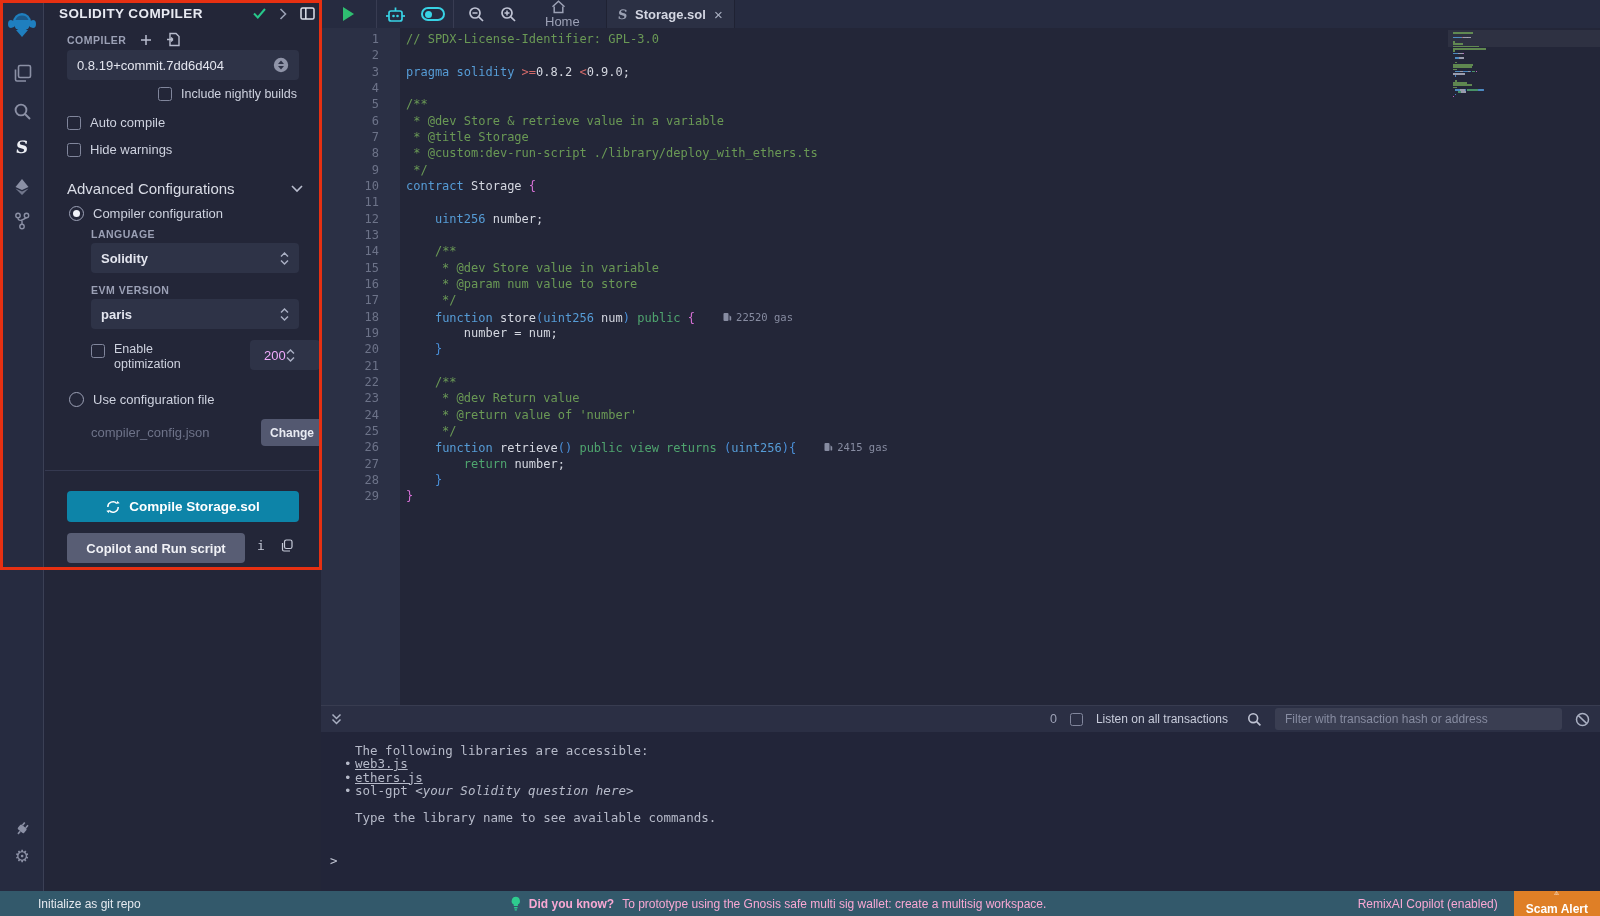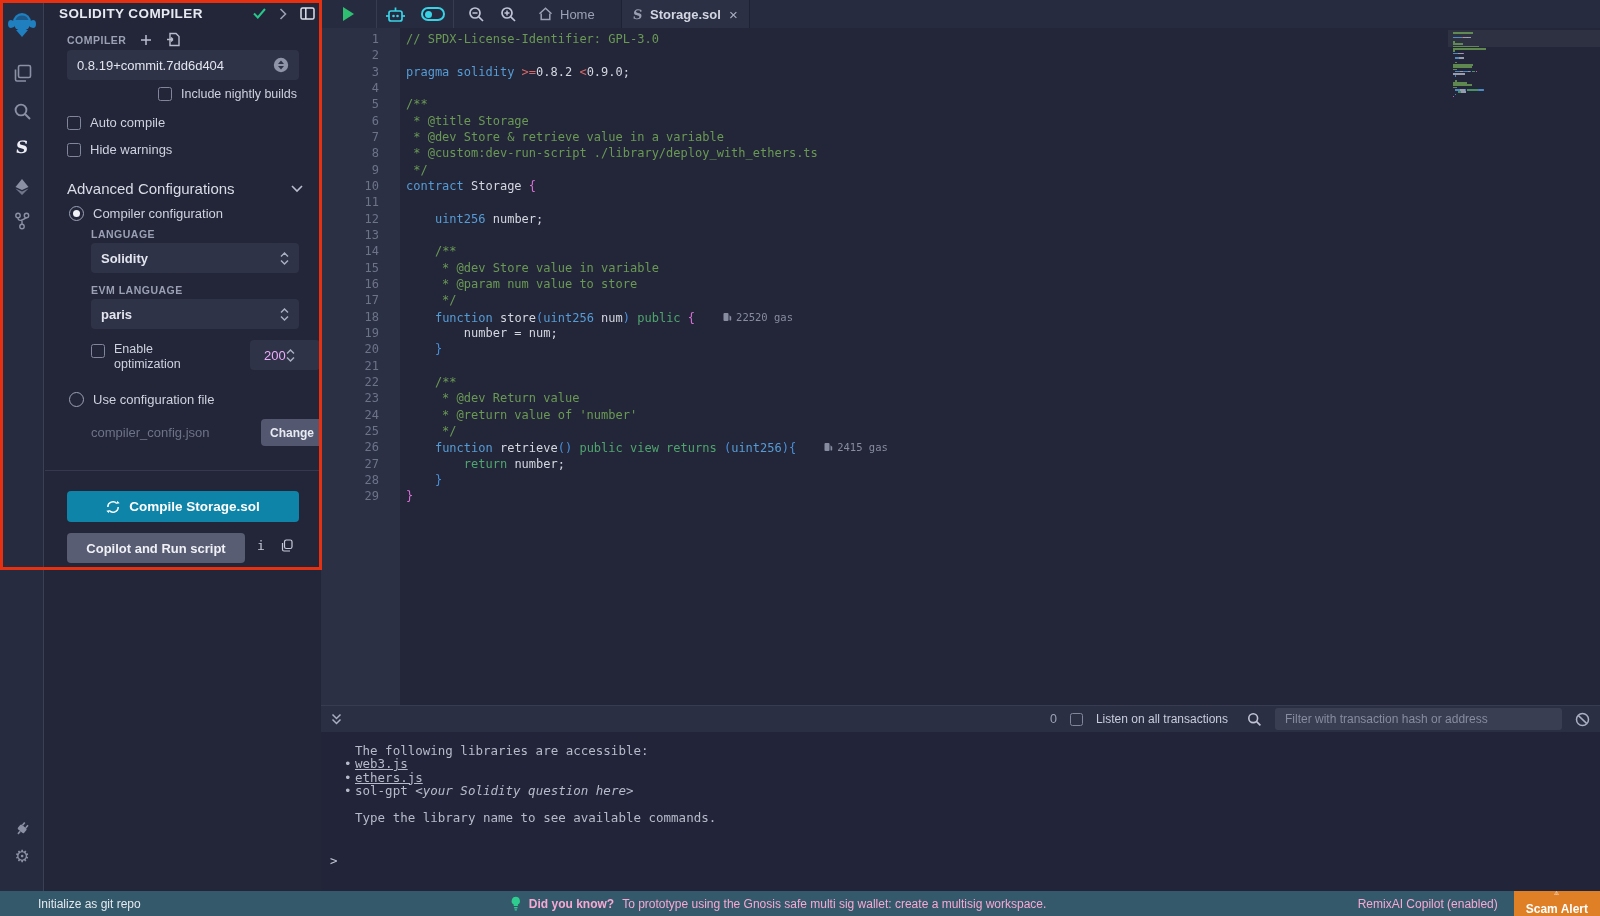--- a/index.html
+++ b/index.html
@@ -43,21 +43,21 @@
   .btn-run{left:22px;top:533px;width:178px;height:30px;background:#585d74;border:none;border-radius:4px;color:#f0f1f6;font-size:13px;font-weight:600;}
   .run-extra{left:212px;top:538px;display:flex;gap:16px;align-items:center;color:#c6cad8;}
   .info-i{font-family:"DejaVu Sans Mono",monospace;font-size:13px;}
   
   .annotation-rect{position:absolute;left:0;top:0;width:322px;height:570px;border:3px solid #e63012;z-index:40;pointer-events:none;}
   
   .main{position:absolute;left:321px;top:0;width:1279px;height:705px;background:#232638;}
   .tabbar{position:absolute;left:0;top:0;width:1279px;height:28px;background:#262b40;display:flex;align-items:center;}
   .tb-sep{width:1px;height:28px;background:#383c52;margin:0 0;}
   .play-tri{width:0;height:0;border-left:11px solid #2fbf71;border-top:7px solid transparent;border-bottom:7px solid transparent;}
-  .tb-item{display:flex;align-items:center;justify-content:center;}
+  .tb-item{display:flex;align-items:center;justify-content:center;flex-direction:column;}
   .toggle-pill{width:24px;height:14px;border:2px solid #38d3e5;border-radius:8px;position:relative;}
   .toggle-pill::after{content:"";position:absolute;left:1.5px;top:1.5px;width:7px;height:7px;border-radius:50%;background:#38d3e5;}
   .home-label{color:#9ca1b5;font-size:13px;margin-left:7px;}
   .tab{height:28px;display:flex;align-items:center;background:#2b3044;border-left:1px solid #1f2233;border-right:1px solid #1f2233;padding:0 11px;gap:8px;}
   .tab-label{color:#d3d6e2;font-size:13px;font-weight:600;}
   .tab-close{color:#aab0c2;font-size:15px;line-height:1;}
   .tab-s{font-weight:bold;font-size:13px;color:#9aa0b2;font-family:"DejaVu Serif",serif;transform:skewX(-6deg);}
   
   .gutter{position:absolute;left:0;top:28px;width:79px;height:677px;background:#2b3045;}
   .gutter-nums{position:absolute;left:0;top:3px;width:58px;}
@@ -232,21 +232,21 @@
 
     <div class="sp-abs label-caps" style="left:46px;top:228px;">LANGUAGE</div>
     <div class="sp-abs select-box sel-language">
       <span class="grow">Solidity</span>
       <svg width="9" height="13" viewBox="0 0 9 13">
           <path d="M1 4.6L4.5 1 8 4.6" stroke="#aab0c4" stroke-width="1.4" fill="none"></path>
           <path d="M1 8.4L4.5 12 8 8.4" stroke="#aab0c4" stroke-width="1.4" fill="none"></path>
         </svg>
     </div>
 
-    <div class="sp-abs label-caps" style="left:46px;top:284px;">EVM LANGUAGE</div>
+    <div class="sp-abs label-caps" style="left:46px;top:284px;">EVM VERSION</div>
     <div class="sp-abs select-box sel-evm">
       <span class="grow">paris</span>
       <svg width="9" height="13" viewBox="0 0 9 13">
           <path d="M1 4.6L4.5 1 8 4.6" stroke="#aab0c4" stroke-width="1.4" fill="none"></path>
           <path d="M1 8.4L4.5 12 8 8.4" stroke="#aab0c4" stroke-width="1.4" fill="none"></path>
         </svg>
     </div>
 
     <div class="sp-abs" style="left:46px;top:342px;display:flex;gap:9px;">
       <span class="checkbox" style="margin-top:2px;"></span>
@@ -377,22 +377,22 @@
           <div class="ln">28</div>
           <div class="ln">29</div>
         </div>
     </div>
     <div class="code" id="code-lines">
         <div class="code-line"><span class="tok-c">// SPDX-License-Identifier: GPL-3.0</span></div>
         <div class="code-line"></div>
         <div class="code-line"><span class="tok-k">pragma solidity </span><span class="tok-r">&gt;=</span><span class="tok-w">0.8.2 </span><span class="tok-r">&lt;</span><span class="tok-w">0.9.0;</span></div>
         <div class="code-line"></div>
         <div class="code-line"><span class="tok-c">/**</span></div>
+        <div class="code-line"><span class="tok-c"> * @dev Store &amp; retrieve value in a variable</span></div>
         <div class="code-line"><span class="tok-c"> * @title Storage</span></div>
-        <div class="code-line"><span class="tok-c"> * @dev Store &amp; retrieve value in a variable</span></div>
         <div class="code-line"><span class="tok-c"> * @custom:dev-run-script ./library/deploy_with_ethers.ts</span></div>
         <div class="code-line"><span class="tok-c"> */</span></div>
         <div class="code-line"><span class="tok-k">contract</span><span class="tok-w"> Storage </span><span class="tok-m">{</span></div>
         <div class="code-line"></div>
         <div class="code-line"><span class="tok-w">    </span><span class="tok-k">uint256</span><span class="tok-w"> number;</span></div>
         <div class="code-line"></div>
         <div class="code-line"><span class="tok-w">    </span><span class="tok-c">/**</span></div>
         <div class="code-line"><span class="tok-c">     * @dev Store value in variable</span></div>
         <div class="code-line"><span class="tok-c">     * @param num value to store</span></div>
         <div class="code-line"><span class="tok-c">     */</span></div>

